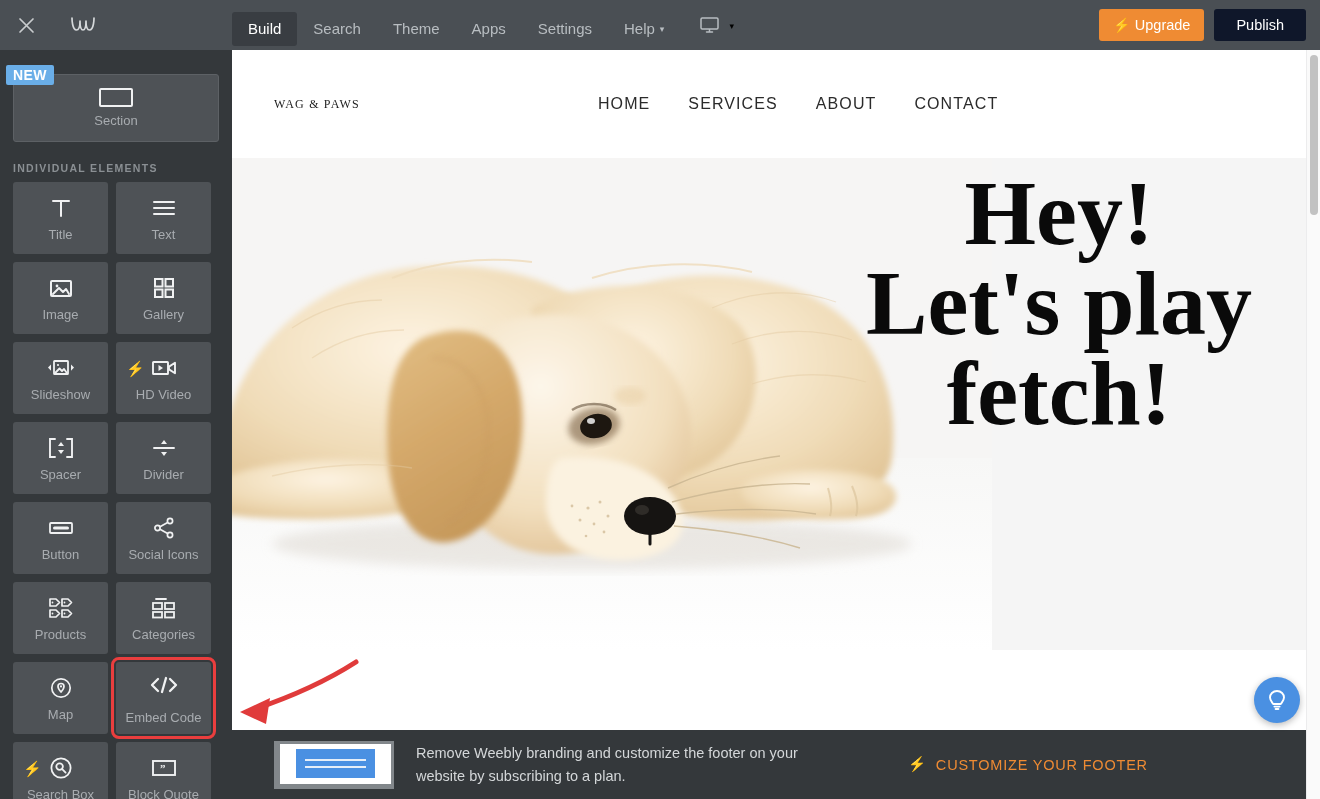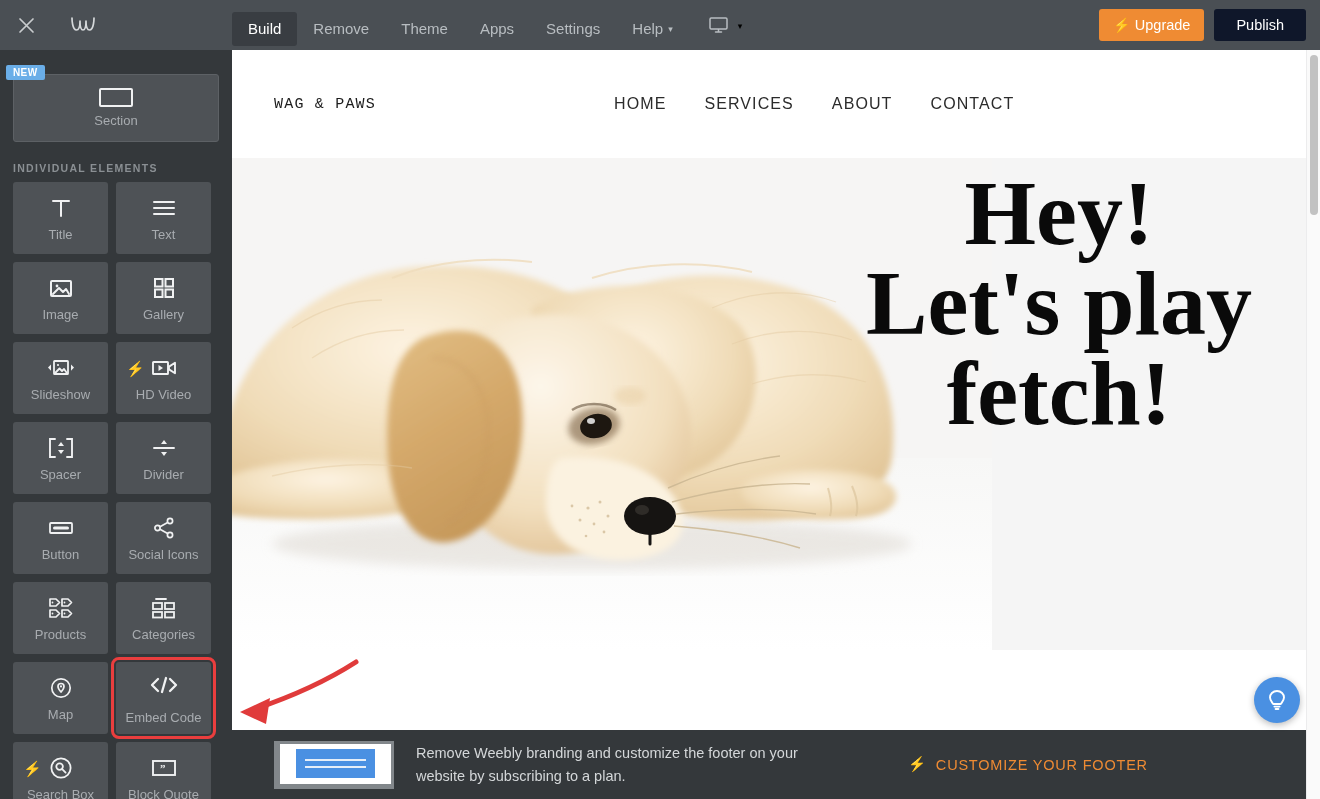--- a/index.html
+++ b/index.html
@@ -58,21 +58,21 @@
     background: #34383b; overflow: hidden;
   }
   .section-card {
     position: relative; margin: 24px 13px 0 13px; height: 68px;
     background: #4e5256; border: 1px solid #5d6165; border-radius: 3px;
     display: flex; flex-direction: column; align-items: center; justify-content: center;
     cursor: pointer;
   }
   .badge-new {
     position: absolute; left: -8px; top: -10px;
-    background: #6aaee8; color: #fff; font-size: 10px; font-weight: bold;
+    background: #6aaee8; color: #fff; font-size: 14px; font-weight: bold;
     padding: 2px 7px; border-radius: 2px; letter-spacing: .4px;
   }
   .tile-label { color: #a8acb0; font-size: 13px; margin-top: 6px; }
   .section-rect {
     width: 34px; height: 19px; border: 2px solid #f0f1f2; border-radius: 2px;
   }
   .group-title {
     color: #8a8f93; font-size: 10.5px; letter-spacing: 1.3px; font-weight: bold;
     margin: 20px 0 8px 13px;
   }
@@ -89,21 +89,21 @@
   
   .canvas {
     position: absolute; left: 232px; top: 50px; width: 1088px; height: 749px;
     background: #fff; overflow: hidden;
   }
   .site-nav {
     height: 108px; background: #fff; display: flex; align-items: center;
     padding-left: 42px;
   }
   .brand {
-    font-family: Liberation Mono, monospace; font-size: 15px; letter-spacing: 1.2px;
+    font-family: Liberation Serif, serif; font-size: 12px; letter-spacing: 1.2px;
     color: #1c1c1c;
   }
   .site-links { display: flex; gap: 38px; margin-left: 238px; }
   .site-links span {
     font-size: 16px; letter-spacing: 1.1px; color: #2b2b2b; cursor: pointer;
   }
   .hero {
     position: relative; height: 492px; background: #f5f5f5; overflow: hidden;
   }
   .hero-photo {
@@ -181,21 +181,21 @@
       <svg width="26" height="20" viewBox="0 0 26 20" fill="none" stroke="#d5d8da" stroke-width="1.7" stroke-linejoin="round" stroke-linecap="round">
         <path d="M2 3 C2 3 2 15 6.5 15 C10 15 10 6 10 6 C10 6 10 15 13 15 C16 15 16 6 16 6 C16 6 16 15 19.5 15 C24 15 24 3 24 3"></path>
       </svg>
     </div>
 
     <div class="tb-nav">
       <div class="tb-item active">
         <span>Build</span>
       </div>
       <div class="tb-item">
-        <span>Remove</span>
+        <span>Search</span>
       </div>
       <div class="tb-item">
         <span>Theme</span>
       </div>
       <div class="tb-item">
         <span>Apps</span>
       </div>
       <div class="tb-item">
         <span>Settings</span>
       </div>

